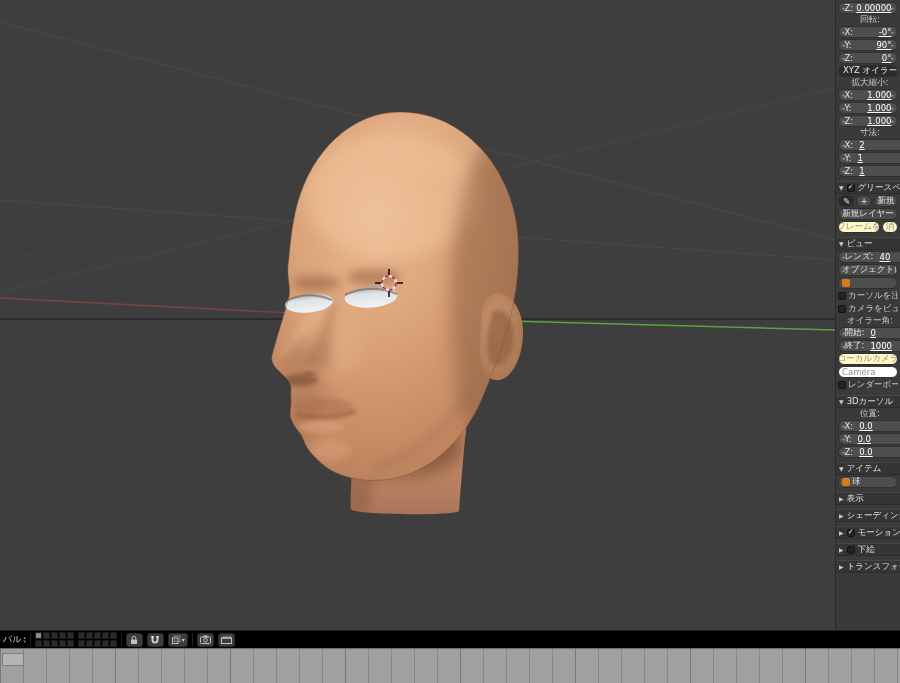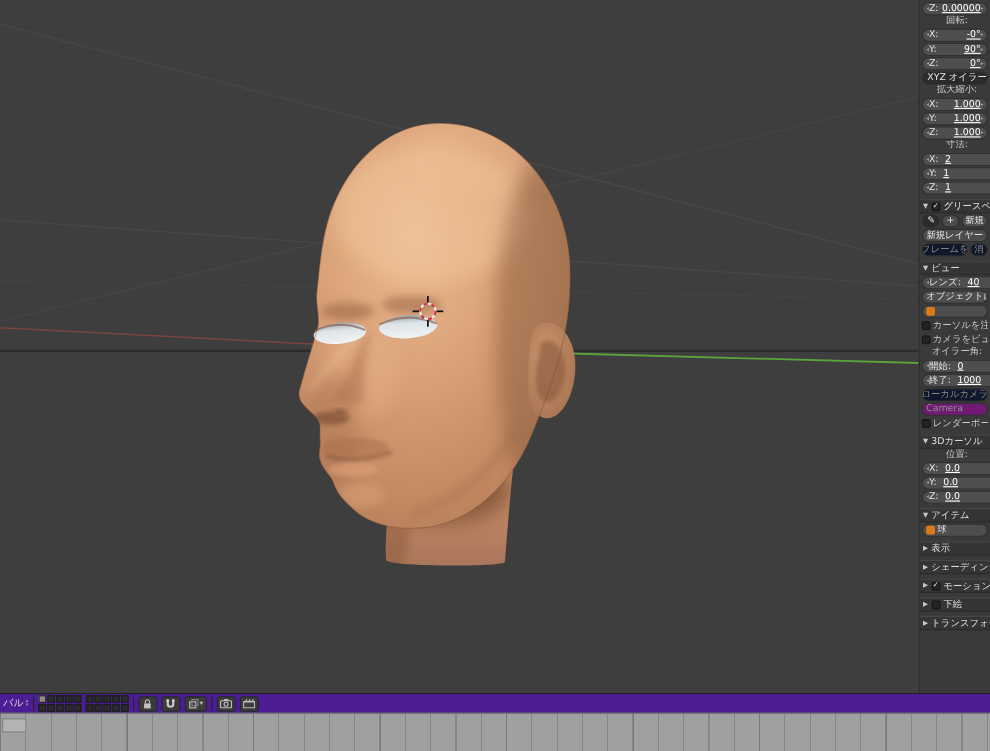--- a/index.html
+++ b/index.html
@@ -9,34 +9,34 @@
   .main{display:flex;height:630px;}
   .viewport{position:relative;width:835px;height:630px;background:#3e3e3e;overflow:hidden;}
   
   .npanel{width:65px;height:630px;background:#3a3a3a;border-left:1px solid #2a2a2a;overflow:hidden;font-size:8.5px;color:#d6d6d6;padding-top:1px;}
   .prow{display:flex;align-items:center;height:12px;margin:1px 2px 0 2px;gap:2px;}
   .field{flex:1;display:flex;align-items:center;height:12px;background:#4e4e4e;border:1px solid #303030;border-radius:6px;padding:0 3px;overflow:hidden;white-space:nowrap;color:#e6e6e6;min-width:0;}
   .field .lab{margin-right:2px;}
   .field .val{margin-left:auto;color:#fff;text-decoration:underline;}
   .field.cut{border-radius:6px 0 0 6px;border-right:none;margin-right:-3px;}
   .field.cut .val{margin-left:4px;}
-  .field.grayed{color:#8d8d8d;background:#701a75;}
+  .field.grayed{color:#8d8d8d;background:#ffffff;}
   .step{color:#a0a0a0;font-size:5px;line-height:1;flex:none;}
   .plabel{height:11px;line-height:11px;padding-left:4px;color:#cccccc;white-space:nowrap;overflow:hidden;text-align:center;}
   .btn{flex:1;display:flex;align-items:center;justify-content:center;height:12px;background:#4c4c4c;border:1px solid #2e2e2e;border-radius:6px;color:#e8e8e8;overflow:hidden;white-space:nowrap;min-width:0;}
   .btn.dark{background:#2b2b2b;justify-content:flex-start;padding-left:4px;}
-  .btn.grayed{color:#8b8b8b;background:#0f172a;}
+  .btn.grayed{color:#8b8b8b;background:#fef9c3;}
   .btn.sq{flex:none;width:16px;}
   .phead{display:flex;align-items:center;height:13px;margin-top:4px;background:#353535;border-top:1px solid #474747;border-bottom:1px solid #2b2b2b;padding-left:3px;gap:3px;color:#e2e2e2;white-space:nowrap;overflow:hidden;}
   .tri{font-size:6px;color:#c8c8c8;flex:none;}
   .cb{width:8px;height:8px;background:#232323;border:1px solid #141414;border-radius:2px;display:flex;align-items:center;justify-content:center;color:#eaeaea;font-size:7px;line-height:1;flex:none;}
   .cblabel{white-space:nowrap;overflow:hidden;color:#cfcfcf;}
   .orangeic{width:8px;height:8px;background:#dd7a16;border-radius:2px;flex:none;margin-right:2px;}
   
-  .vhead{display:flex;align-items:center;height:18px;background:#4c1d95;border-top:1px solid #222;padding:0 3px;gap:4px;}
+  .vhead{display:flex;align-items:center;height:18px;background:#000000;border-top:1px solid #222;padding:0 3px;gap:4px;}
   .orient{display:flex;align-items:center;gap:2px;color:#dddddd;font-size:9px;}
   .updown{display:flex;flex-direction:column;font-size:4.5px;line-height:4px;color:#9a9a9a;}
   .layers{display:grid;grid-template-columns:repeat(5,7px);grid-auto-rows:7px;gap:1px;}
   .lay{background:#2a2a2a;border:1px solid #1c1c1c;}
   .lay.on{background:#8b8b8b;}
   .vsep{width:1px;height:13px;background:#232323;}
   .hbtn{height:14px;min-width:17px;background:#3c3c3c;border:1px solid #292929;border-radius:3px;display:flex;align-items:center;justify-content:center;gap:1px;padding:0 2px;color:#c8c8c8;font-size:6px;}
   
   .timeline{position:relative;flex:1;background:#a0a0a0;border-top:1px solid #6d6d6d;
     background-image:repeating-linear-gradient(90deg,rgba(0,0,0,0.16) 0 1px,transparent 1px 23px),

